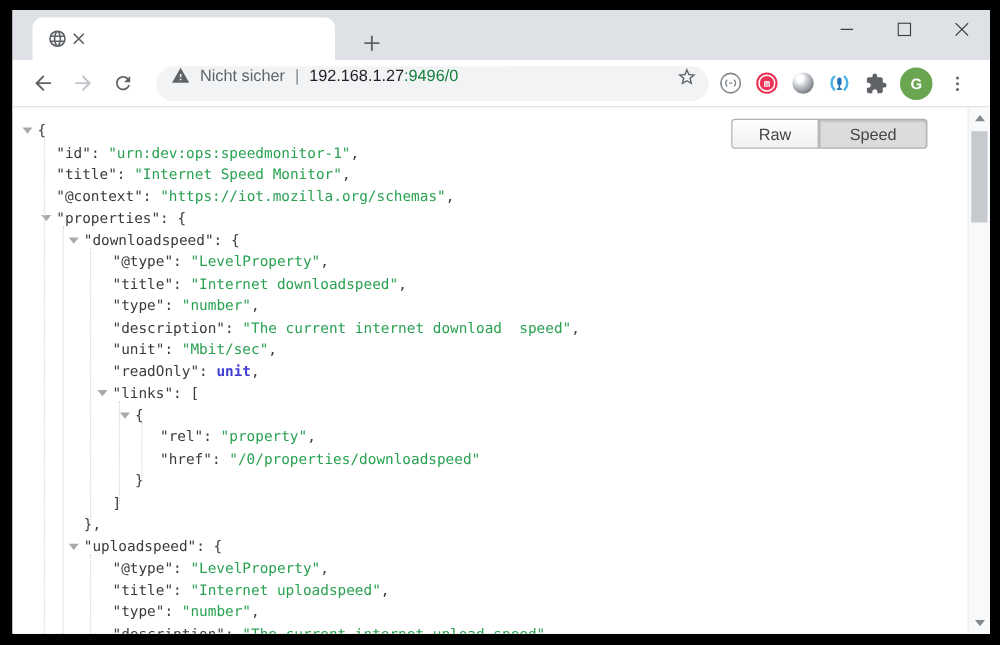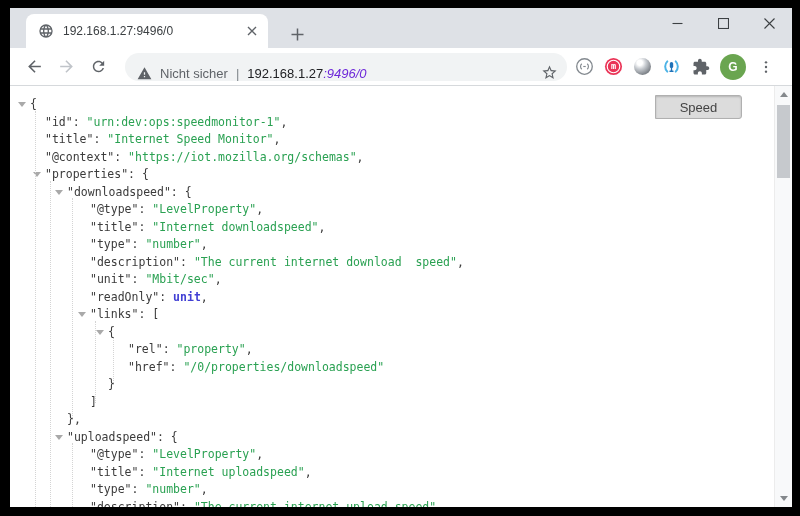--- a/index.html
+++ b/index.html
@@ -11,26 +11,26 @@
     border-radius:8px 8px 0 0;display:flex;align-items:center;padding:0 8px 0 12px;box-sizing:border-box;}
   .tab-title{flex:1;font-size:12px;color:#3c4043;white-space:nowrap;overflow:hidden;margin-left:9px;}
   .tab-close{width:17px;height:17px;display:flex;align-items:center;justify-content:center;border-radius:50%;}
   .newtab{position:absolute;left:274px;top:13px;width:26px;height:26px;display:flex;align-items:center;justify-content:center;}
   .wincontrols{position:absolute;right:0;top:0;height:30px;display:flex;}
   .wincontrols .wc{width:46px;height:30px;display:flex;align-items:center;justify-content:center;}
   
   .toolbar{height:38px;background:#fff;display:flex;align-items:center;padding:0 8px;
     box-sizing:border-box;border-bottom:1px solid #d6d9dc;}
   .nav-btn{width:26px;height:26px;display:flex;align-items:center;justify-content:center;margin:0 3px;}
-  .omnibox{height:28px;width:442px;background:#f1f3f4;border-radius:14px;display:flex;align-items:flex-end;
+  .omnibox{height:28px;width:442px;background:#f1f3f4;border-radius:14px;display:flex;align-items:flex-start;
     padding:0 9px 0 12px;margin-left:11px;box-sizing:border-box;font-size:13px;flex:0 0 auto;}
   .sec-label{color:#5f6368;margin-left:8px;}
   .sep{color:#80868b;margin:0 8px;font-weight:400;}
   .url-host{color:#202124;}
-  .url-rest{color:#6d28d9;font-style:italic;}
+  .url-rest{color:#15803d;}
   .star{margin-left:auto;display:flex;align-items:center;}
   .ext-area{margin-left:auto;display:flex;align-items:center;padding-right:4px;}
   .ext{width:29px;height:28px;display:flex;align-items:center;justify-content:center;}
   .avatar{width:26px;height:26px;border-radius:50%;color:#fff;font-size:12px;font-weight:bold;
     display:flex;align-items:center;justify-content:center;margin:0 5px;}
   .sphere{width:17px;height:17px;border-radius:50%;
     background:radial-gradient(circle at 34% 28%, #ffffff 0 16%, #c7cbd0 38%, #81868c 72%, #5e6368 100%);}
   
   .content{position:relative;height:421px;background:#fff;overflow:hidden;}
   .json-tree{position:absolute;left:0;top:0;right:17px;bottom:0;overflow:hidden;padding-top:10px;
@@ -62,21 +62,20 @@
 
 <div class="window">
 
   <div class="tabstrip">
     <div class="tab">
       <span style="display:flex">
         <svg width="16" height="16" viewBox="0 0 24 24">
             <path fill="#5f6368" d="M12 2a10 10 0 1 0 10 10A10 10 0 0 0 12 2zm6.93 6h-2.95a15.65 15.65 0 0 0-1.38-3.56A8 8 0 0 1 18.93 8zM12 4a14 14 0 0 1 1.91 4h-3.82A14 14 0 0 1 12 4zM4.26 14a7.82 7.82 0 0 1 0-4h3.38a16.5 16.5 0 0 0 0 4zm.82 2h2.95a15.65 15.65 0 0 0 1.38 3.56A8 8 0 0 1 5.08 16zm2.95-8H5.08a8 8 0 0 1 4.33-3.56A15.65 15.65 0 0 0 8.03 8zM12 20a14 14 0 0 1-1.91-4h3.82A14 14 0 0 1 12 20zm2.34-6H9.66a14.5 14.5 0 0 1 0-4h4.68a14.5 14.5 0 0 1 0 4zm.25 5.56A15.65 15.65 0 0 0 15.97 16h2.95a8 8 0 0 1-4.33 3.56zM16.36 14a16.5 16.5 0 0 0 0-4h3.38a7.82 7.82 0 0 1 0 4z"></path>
           </svg>
       </span>
-      <span class="tab-title">192.168.1.27:9496/0</span>
       <span class="tab-close">
         <svg width="10" height="10" viewBox="0 0 10 10">
             <path d="M1 1l8 8M9 1l-8 8" stroke="#5f6368" stroke-width="1.4" fill="none"></path>
           </svg>
       </span>
     </div>
     <div class="newtab">
       <svg width="13" height="13" viewBox="0 0 13 13">
           <path d="M6.5 0.5v12M0.5 6.5h12" stroke="#5f6368" stroke-width="1.5"></path>
         </svg>
@@ -201,20 +200,21 @@
         <div class="jline" style="padding-left: 80px;"><span class="jk">"description"</span><span class="jp">: </span><span class="js">"The current internet upload speed"</span><span class="jp">,</span></div>
         <div class="guide" style="left: 103px; top: 252px; height: 47px;"></div>
         <div class="guide" style="left: 85px; top: 234.5px; height: 82px;"></div>
         <div class="guide" style="left: 62px; top: 112px; height: 222px;"></div>
         <div class="guide" style="left: 25px; top: 24.5px; height: 396.5px;"></div>
         <div class="guide" style="left: 40px; top: 94.5px; height: 326.5px;"></div>
         <div class="guide" style="left: 62px; top: 357px; height: 64px;"></div>
       </div>
 
     <div class="viewtoggle">
+      <button class="btn-raw">Raw</button>
       <button class="btn-parsed">Speed</button>
     </div>
 
     <div class="scrollbar">
       <span class="sb-up">
           <span class="tri-up"></span>
         </span>
       <span class="sb-thumb"></span>
       <span class="sb-down">
           <span class="tri-down"></span>

